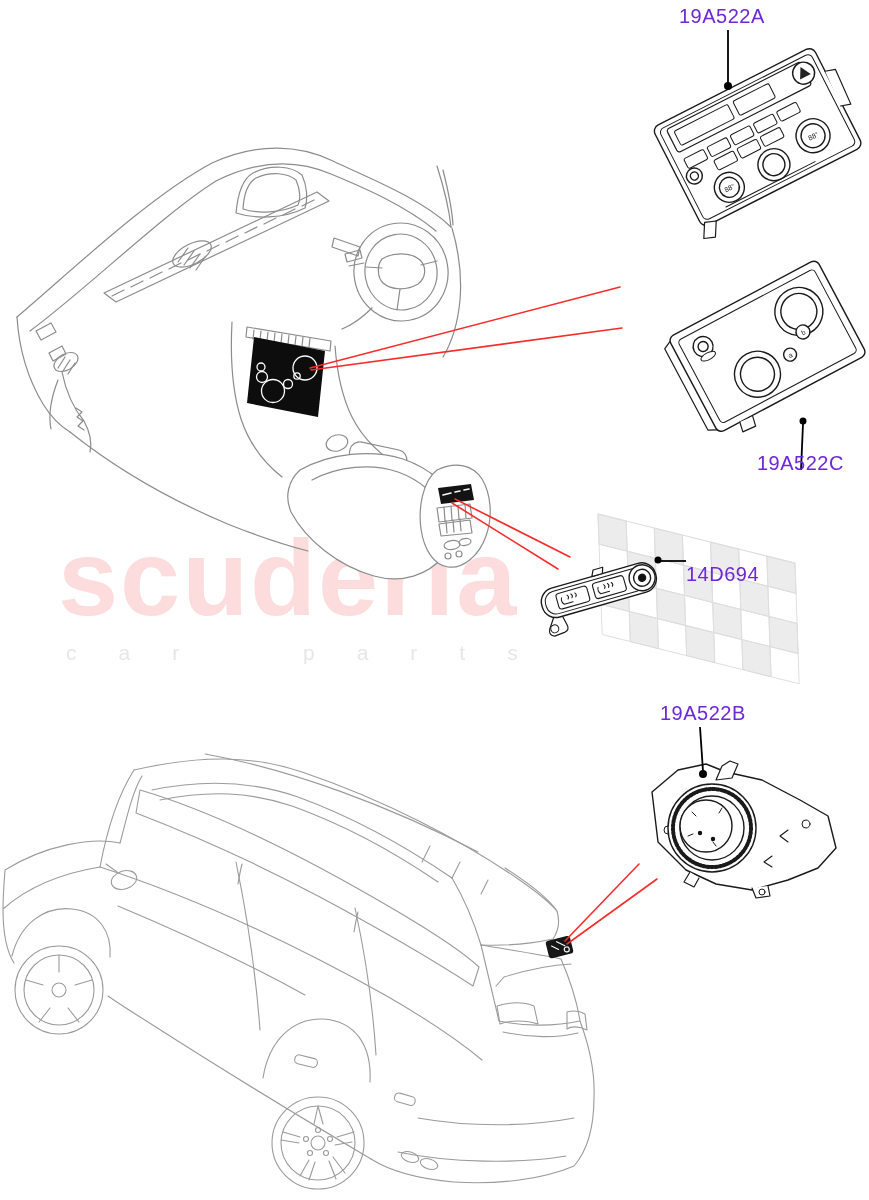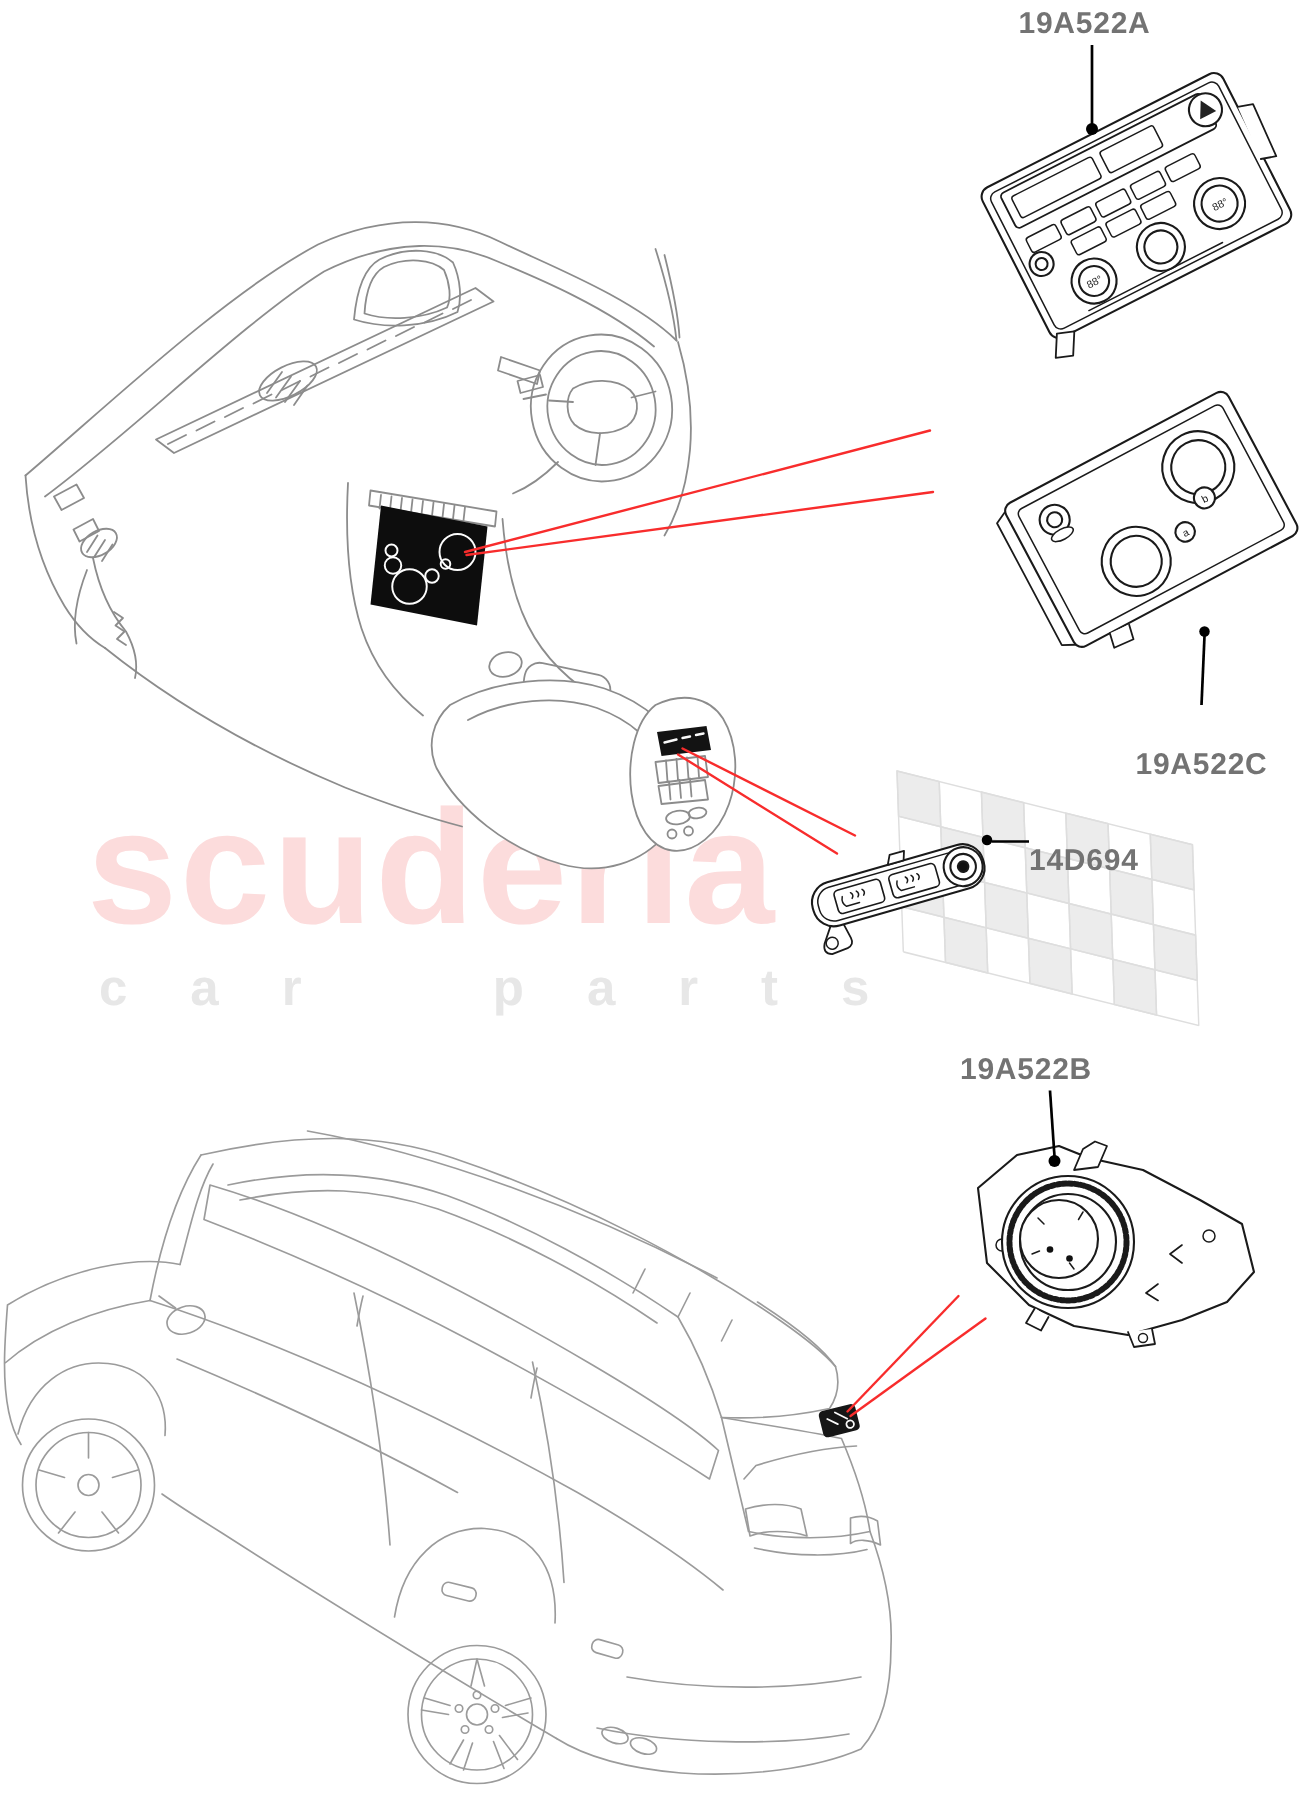--- a/index.html
+++ b/index.html
@@ -2,24 +2,24 @@
 <html><head>
 <meta charset="utf-8">
 <style>
   html,body{margin:0;padding:0;background:#ffffff;}
   .canvas{position:relative;width:869px;height:1200px;background:#ffffff;overflow:hidden;
           font-family:"Liberation Sans",sans-serif;}
   .layer{position:absolute;left:0;top:0;}
   
   .wm-brand{position:absolute;left:58px;top:524px;font-size:108px;font-weight:bold;
             letter-spacing:2px;line-height:1;color:#fcdcdc;white-space:nowrap;}
-  .wm-tagline{position:absolute;left:66px;top:642px;font-size:34px;font-weight:700;
+  .wm-tagline{position:absolute;left:66px;top:642px;font-size:21px;font-weight:400;
               letter-spacing:42px;word-spacing:34px;line-height:1;color:#e7e7e7;white-space:nowrap;}
   
-  .part-label{position:absolute;color:#737373;font-size:20px;font-weight:700;
+  .part-label{position:absolute;color:#6d28d9;font-size:20px;font-weight:400;
               letter-spacing:.5px;line-height:1.1;cursor:pointer;white-space:nowrap;text-align:right;}
   .knob-txt{font-size:7px;fill:#1a1a1a;stroke:none;font-family:"Liberation Sans",sans-serif;}
   .port-txt{font-size:7px;fill:#1a1a1a;stroke:none;font-family:"Liberation Sans",sans-serif;}
 </style>
 </head>
 <body>
 
 <div class="canvas">
 
   <div class="wm-brand">scuderia</div>
@@ -278,17 +278,17 @@
       <path d="M310,368 L620,287"></path>
       <path d="M311,370 L622,328"></path>
       <path d="M455,499 L570,557"></path>
       <path d="M452,503 L558,569"></path>
       <path d="M565,941 L639,864"></path>
       <path d="M567,944 L657,879"></path>
     </g>
   </svg>
 
   <div class="part-label" style="left:679px;top:5px">19A522A</div>
-  <div class="part-label" style="left:757px;top:499px">19A522C</div>
+  <div class="part-label" style="left:757px;top:452px">19A522C</div>
   <div class="part-label" style="left:686px;top:563px">14D694</div>
-  <div class="part-label" style="left:640px;top:702px">19A522B</div>
+  <div class="part-label" style="left:660px;top:702px">19A522B</div>
 
 </div>
 
 </body></html>

